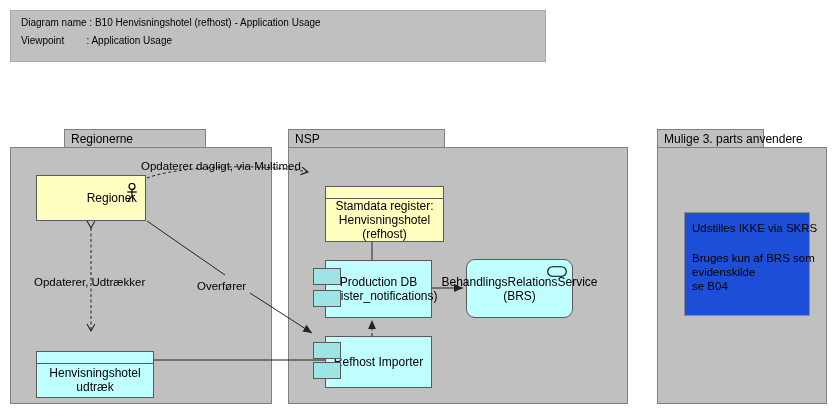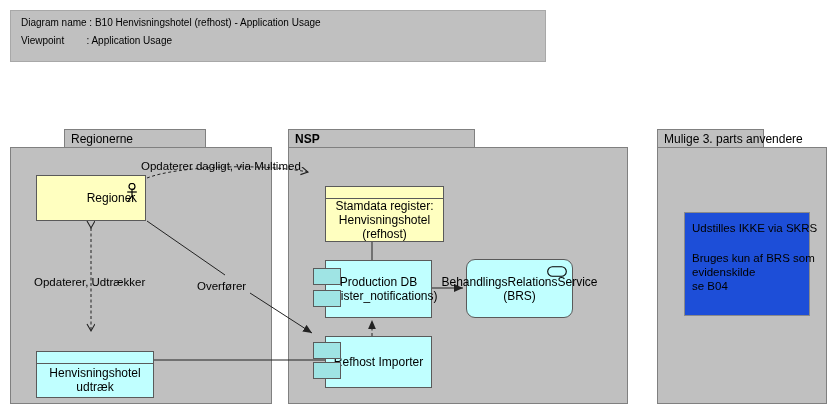--- a/index.html
+++ b/index.html
@@ -18,21 +18,21 @@
 
   
   .group-body{background:#c0c0c0;border:1px solid #808080;}
   .group-tab{background:#c0c0c0;border:1px solid #808080;border-bottom:none;
              height:19px;}
   .group-label{position:absolute;font-size:12px;color:#000;white-space:nowrap;
                line-height:19px;left:6px;top:0;}
 
   #group-regionerne-tab{left:27px;top:129px;width:142px;margin-left:37px;}
   #group-regionerne-body{left:10px;top:147px;width:262px;height:257px;}
-  #group-nsp-tab{left:288px;top:129px;width:187px;font-weight:bold;}
+  #group-nsp-tab{left:288px;top:129px;width:157px;}
   #group-nsp-body{left:288px;top:147px;width:340px;height:257px;}
   #group-third-tab{left:657px;top:129px;width:107px;padding-left:26px;}
   #group-third-body{left:657px;top:147px;width:170px;height:257px;}
   #group-third-label{left:6px;top:0;}
 
   
   .node{border:1px solid #5a5a5a;display:flex;align-items:center;
         justify-content:center;text-align:center;font-size:12px;color:#000;
         line-height:14px;}
   .yellow{background:#ffffc0;}

